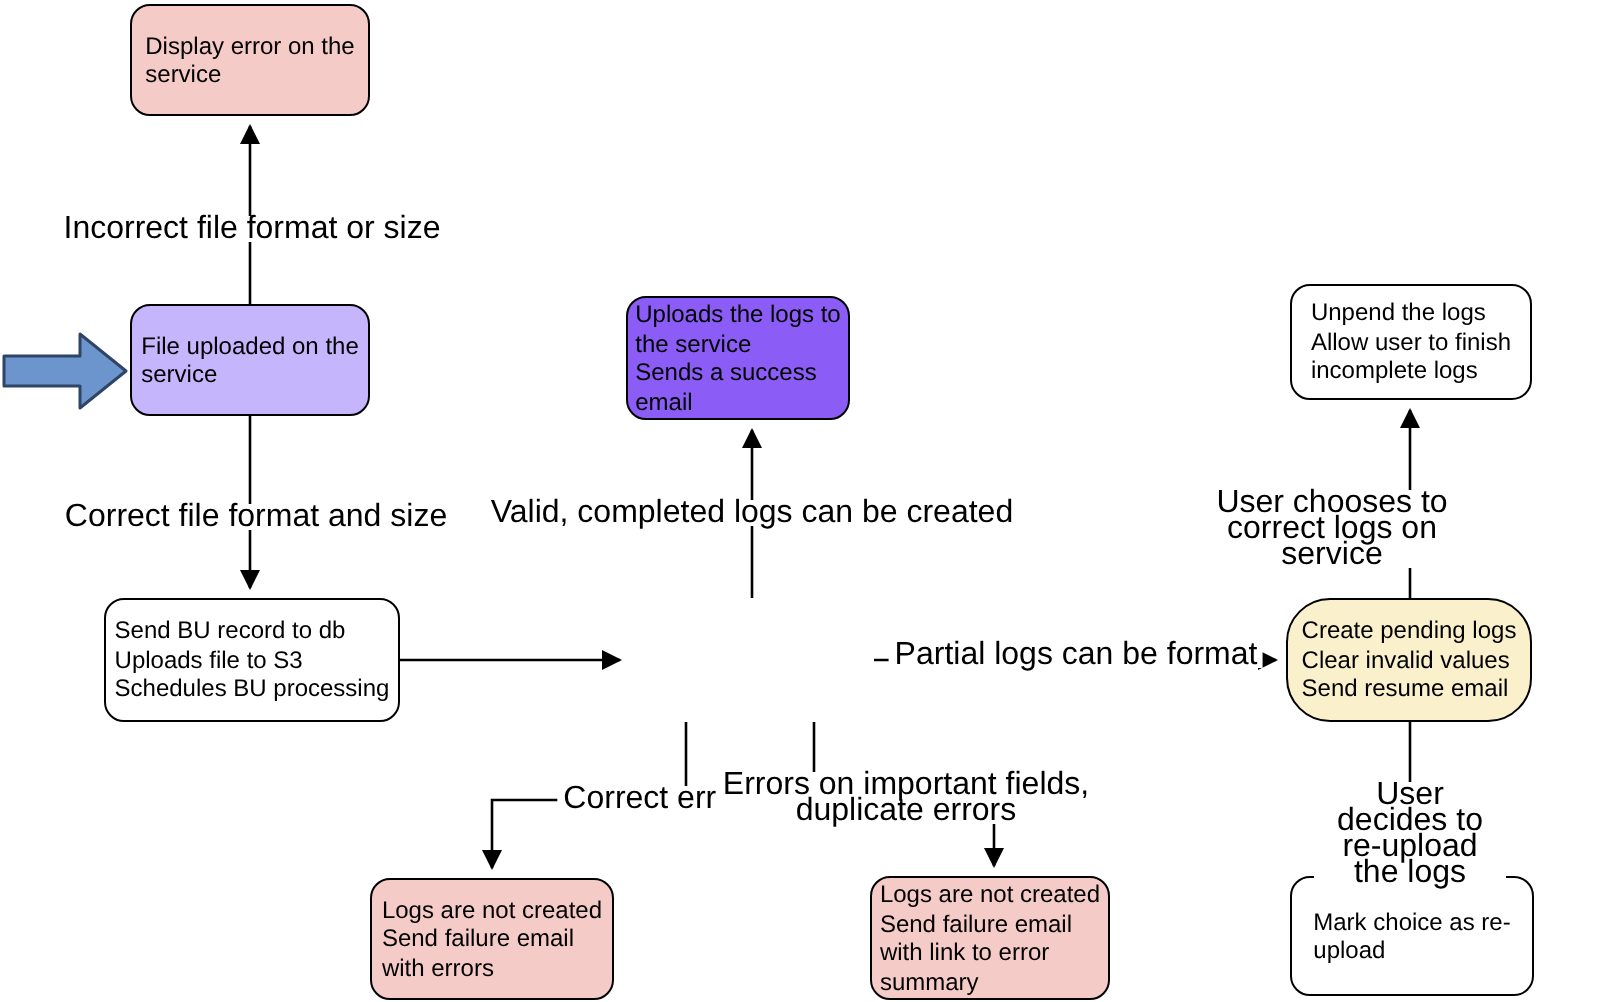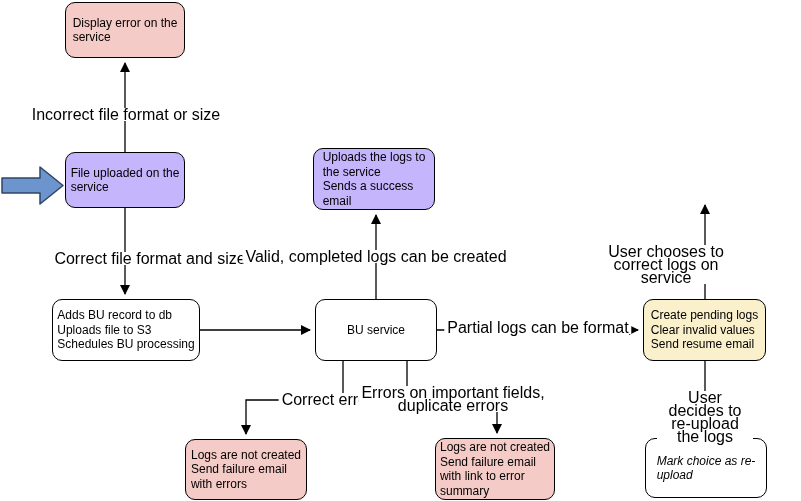--- a/index.html
+++ b/index.html
@@ -48,51 +48,53 @@
 
     <polygon points="2,178 40,178 40,167 63,185.5 40,204 40,193 2,193" fill="#6D95CD" stroke="#2F4566" stroke-width="1.5" stroke-linejoin="round"></polygon>
   </svg>
 
   <div class="node" style="left: 65px; top: 2px; width: 120px; height: 56px; background-color: rgb(245, 203, 199);">Display error on the
 service</div>
 
   <div class="node" style="left: 65px; top: 152px; width: 120px; height: 56px; background-color: #c4b5fd;">File uploaded on the
 service</div>
 
-  <div class="node" style="left: 52px; top: 299px; width: 148px; height: 62px; background-color: rgb(255, 255, 255);">Adds BU record to db
+  <div class="node" style="left: 52px; top: 299px; width: 148px; height: 62px; background-color: rgb(255, 255, 255);">Send BU record to db
 Uploads file to S3
 Schedules BU processing</div>
 
-  <div class="node" style="left: 315px; top: 299px; width: 122px; height: 62px; background-color: rgb(255, 255, 255);">BU service</div>
 
-  <div class="node" style="left: 313px; top: 148px; width: 122px; height: 62px; background-color: #c4b5fd;">Uploads the logs to
+  <div class="node" style="left: 313px; top: 148px; width: 112px; height: 62px; background-color: #8b5cf6;">Uploads the logs to
 the service
 Sends a success
 email</div>
 
-  <div class="node" style="left: 643px; top: 299px; width: 123px; height: 62px; background-color: rgb(250, 240, 204);">Create pending logs
+  <div class="node" style="left: 643px; top: 299px; width: 123px; height: 62px; background-color: rgb(250, 240, 204); border-radius: 22px;">Create pending logs
 Clear invalid values
 Send resume email</div>
 
+  <div class="node" style="left: 645px; top: 142px; width: 121px; height: 58px; background-color: rgb(255, 255, 255);">Unpend the logs
+Allow user to finish
+incomplete logs</div>
 
-  <div class="node" style="left: 645px; top: 438px; width: 122px; height: 60px; background-color: rgb(255, 255, 255); font-style: italic;">Mark choice as re-
+  <div class="node" style="left: 645px; top: 438px; width: 122px; height: 60px; background-color: rgb(255, 255, 255);">Mark choice as re-
 upload</div>
 
   <div class="node" style="left: 185px; top: 439px; width: 122px; height: 61px; background-color: rgb(245, 203, 199);">Logs are not created
 Send failure email
 with errors</div>
 
   <div class="node" style="left: 435px; top: 438px; width: 120px; height: 62px; background-color: rgb(245, 203, 199);">Logs are not created
 Send failure email
 with link to error
 summary</div>
 
   <div class="edge-label" style="left:126px;top:108px;">Incorrect file format or size</div>
 
-  <div class="edge-label" style="left:128px;top:252px;margin-left:22px;">Correct file format and size</div>
+  <div class="edge-label" style="left:128px;top:252px;">Correct file format and size</div>
 
   <div class="edge-label" style="left:376px;top:250px;">Valid, completed logs can be created</div>
 
   <div class="edge-label" style="left:538px;top:321px;">Partial logs can be format</div>
 
   <div class="edge-label" style="left:331px;top:393px;">Correct errors</div>
 
   <div class="edge-label" style="left:453px;top:386px;">Errors on important fields,
 duplicate errors</div>
 

